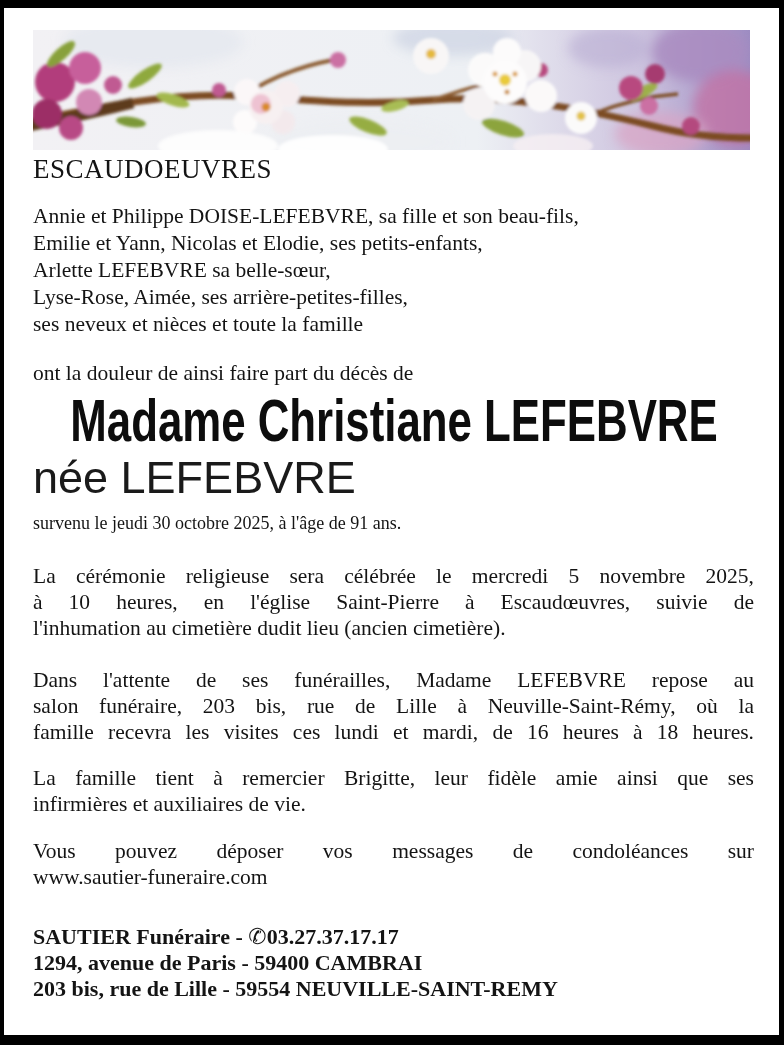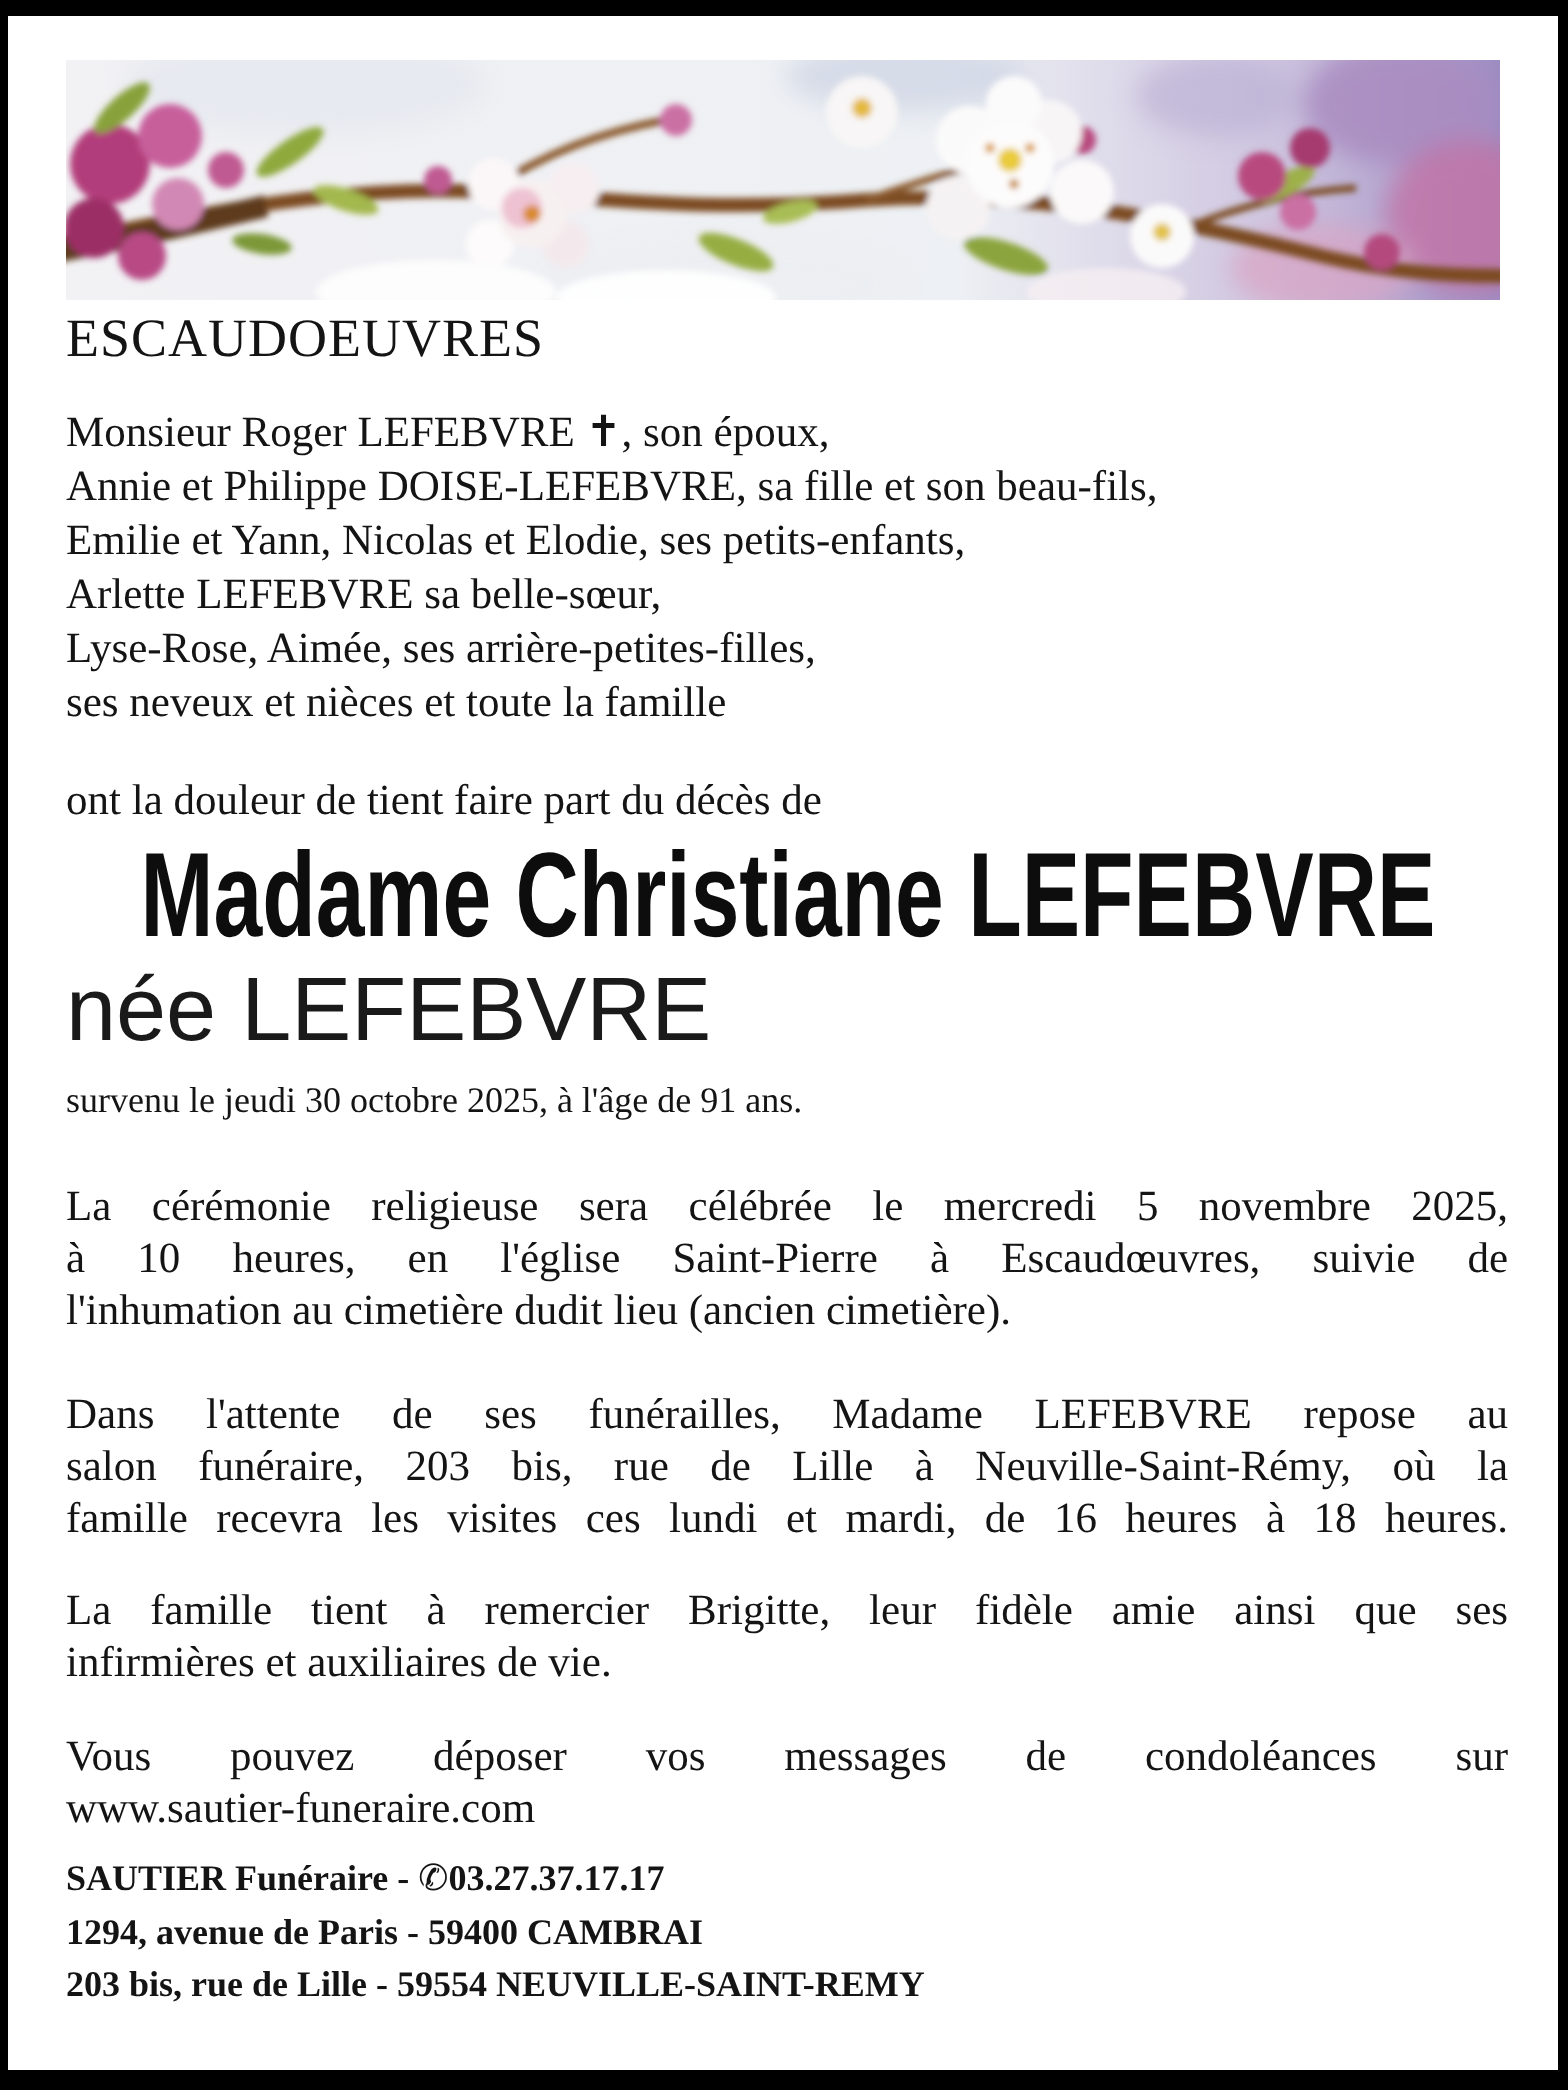--- a/index.html
+++ b/index.html
@@ -27,21 +27,21 @@
     font-family:"Liberation Sans","DejaVu Sans",sans-serif;
     font-size:45px;line-height:52px;color:#1a1a1a;
   }
   .survenu{margin-top:6px;font-size:18px;line-height:27px;}
   .para{margin:0;font-size:21.5px;line-height:26px;}
   .para.mt26{margin-top:26px;}
   .para.mt20{margin-top:20px;}
   .para.mt21{margin-top:21px;}
   .line{text-align:left;}
   .jl{text-align:justify;text-align-last:justify;}
-  .footer{margin-top:9px;text-align:center;font-weight:bold;font-size:18px;line-height:26px;}
+  .footer{margin-top:34px;text-align:center;font-weight:bold;font-size:22px;line-height:26px;}
   .phone-glyph{font-family:"DejaVu Sans",sans-serif;font-weight:bold;}
 </style>
 </head>
 <body>
 
 <div class="page">
 
   <svg class="banner" viewBox="0 0 717 120" preserveAspectRatio="none" width="717" height="120" aria-hidden="true">
     <defs>
       <linearGradient id="bgg" x1="0" x2="1" y1="0" y2="0">
@@ -117,29 +117,28 @@
       <circle cx="658" cy="96" r="9" fill="#b44a7e"></circle>
       <ellipse cx="185" cy="116" rx="60" ry="16" fill="#fdfdfd" opacity="0.95"></ellipse>
       <ellipse cx="300" cy="119" rx="55" ry="14" fill="#ffffff" opacity="0.9"></ellipse>
       <ellipse cx="520" cy="116" rx="40" ry="12" fill="#f6eff3" opacity="0.8"></ellipse>
     </g>
   </svg>
 
   <div class="city">ESCAUDOEUVRES</div>
 
   <div class="family">
-    <div class="line">Monsieur Roger LEFEBVRE ✝, son époux,</div>
     <div class="line">Annie et Philippe DOISE-LEFEBVRE, sa fille et son beau-fils,</div>
     <div class="line">Emilie et Yann, Nicolas et Elodie, ses petits-enfants,</div>
     <div class="line">Arlette LEFEBVRE sa belle-sœur,</div>
     <div class="line">Lyse-Rose, Aimée, ses arrière-petites-filles,</div>
     <div class="line">ses neveux et nièces et toute la famille</div>
   </div>
 
-  <div class="intro">ont la douleur de tient faire part du décès de</div>
+  <div class="intro">ont la douleur de ainsi faire part du décès de</div>
 
   <div class="name">
     <span class="name-inner">Madame Christiane LEFEBVRE</span>
   </div>
 
   <div class="maiden">née LEFEBVRE</div>
 
   <div class="survenu">survenu le jeudi 30 octobre 2025, à l'âge de 91 ans.</div>
 
   <div class="para mt26">

